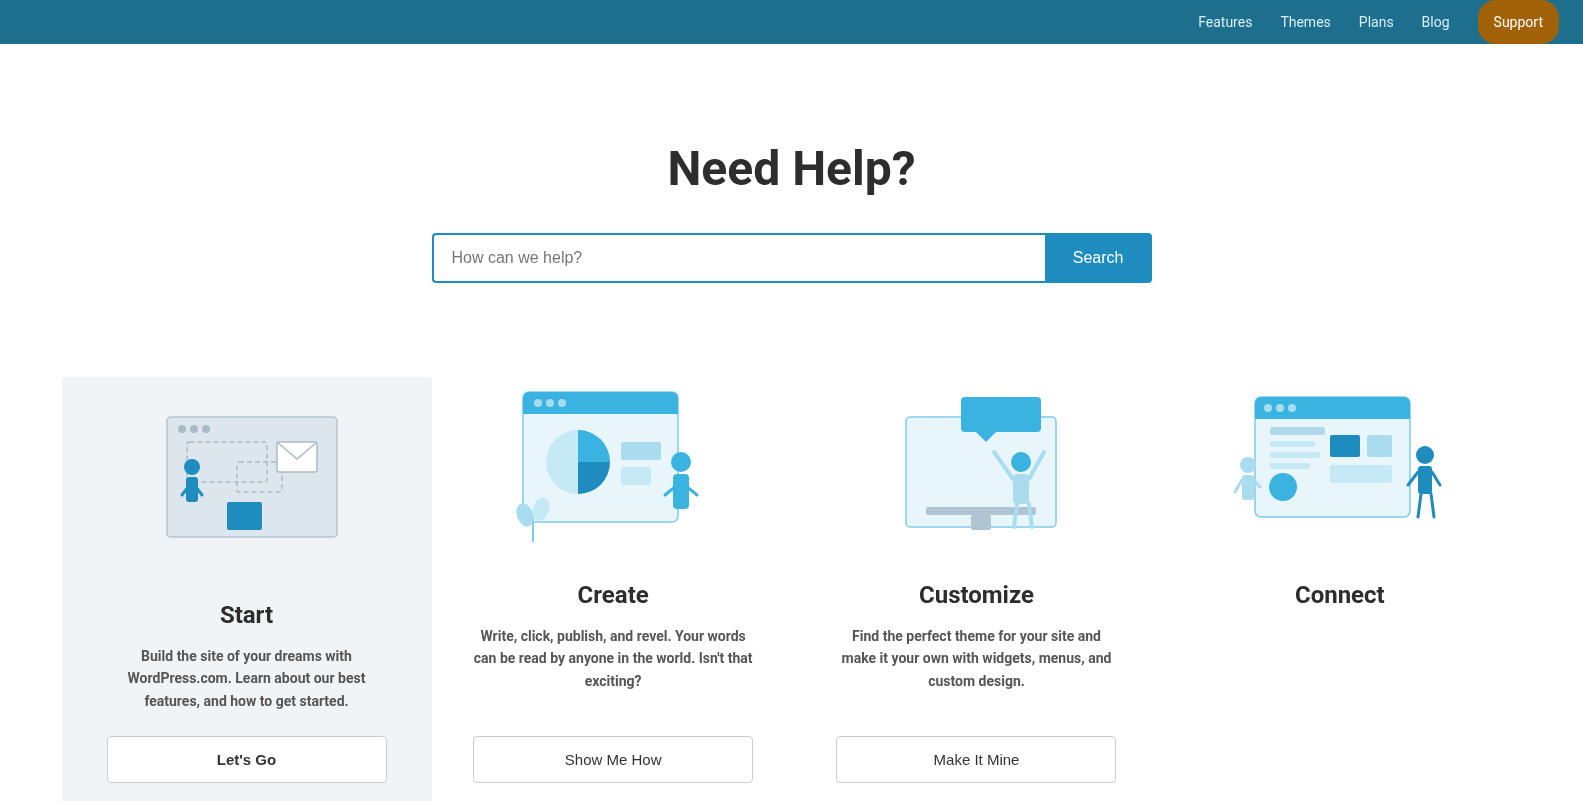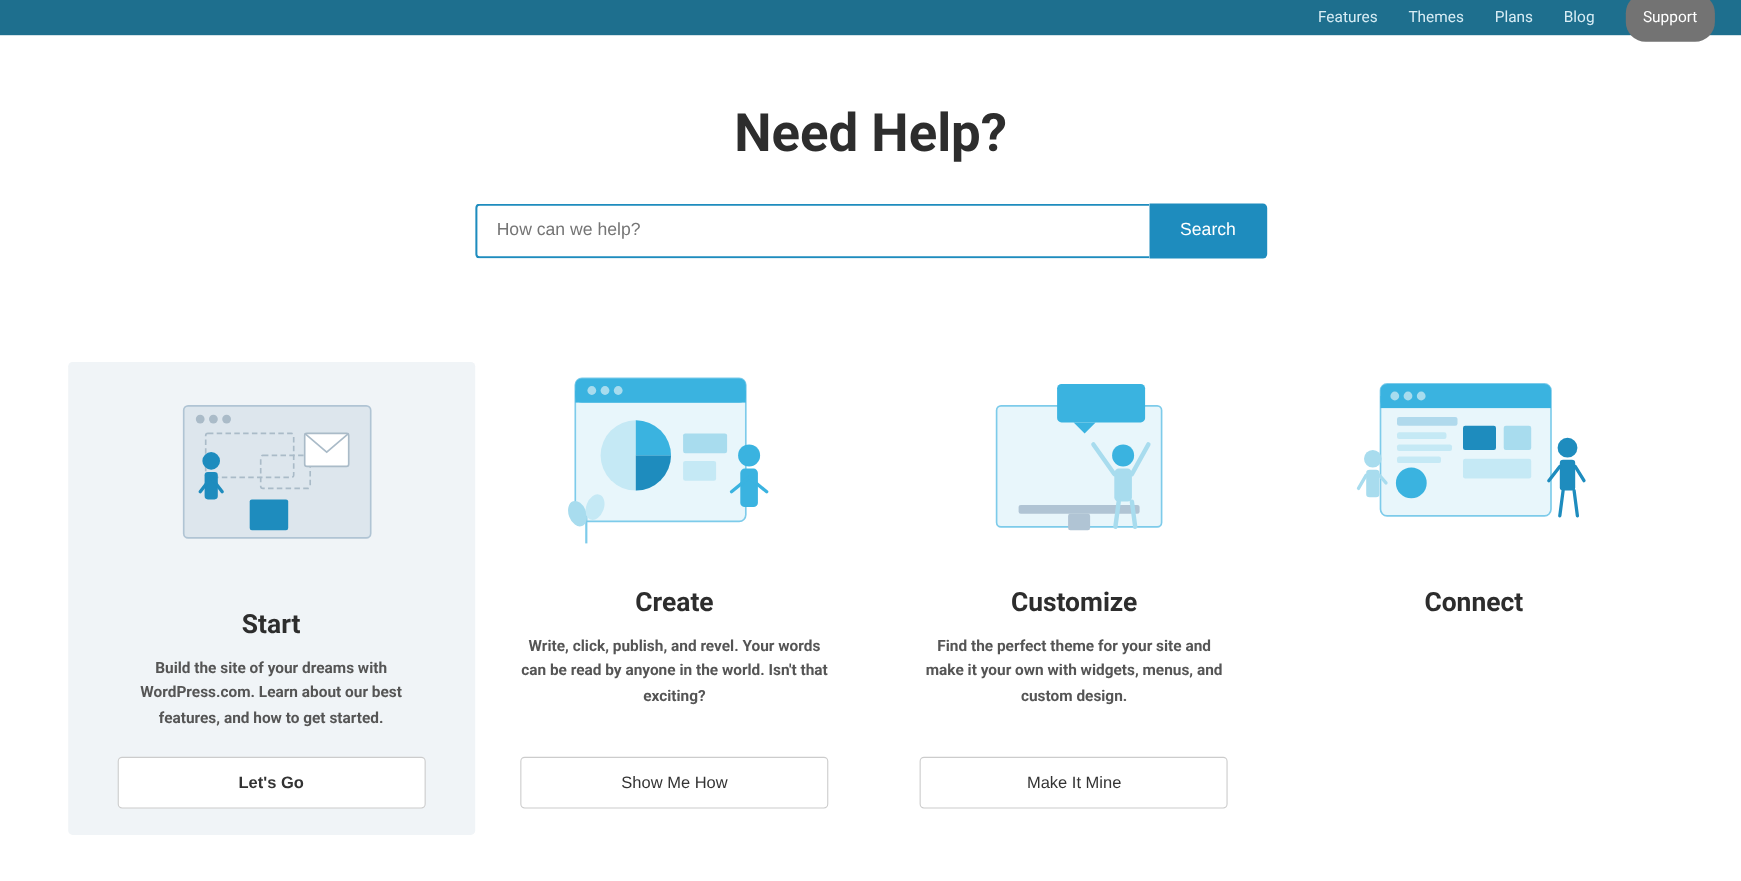--- a/index.html
+++ b/index.html
@@ -9,43 +9,44 @@
       color: #333;
     }
 
     
     nav {
       background: #1e6f8e;
       display: flex;
       justify-content: flex-end;
       align-items: center;
       padding: 0 24px;
-      height: 32px;
+      height: 44px;
     }
     nav a {
       color: #d8edf5;
       text-decoration: none;
       font-size: 14px;
       margin-left: 28px;
       cursor: pointer;
     }
     nav a.active {
-      background: #737373;
+      background: #a16207;
       color: #fff;
       padding: 10px 16px;
       height: 44px;
       display: flex;
       align-items: center;
       border-radius: 18px;
     }
 
     
     .hero {
       text-align: center;
       padding: 60px 20px 40px;
+      margin-top: 36px;
     }
     .hero h1 {
       font-size: 48px;
       font-weight: 700;
       color: #2d2d2d;
       margin-bottom: 36px;
     }
     .search-row {
       display: flex;
       justify-content: center;

